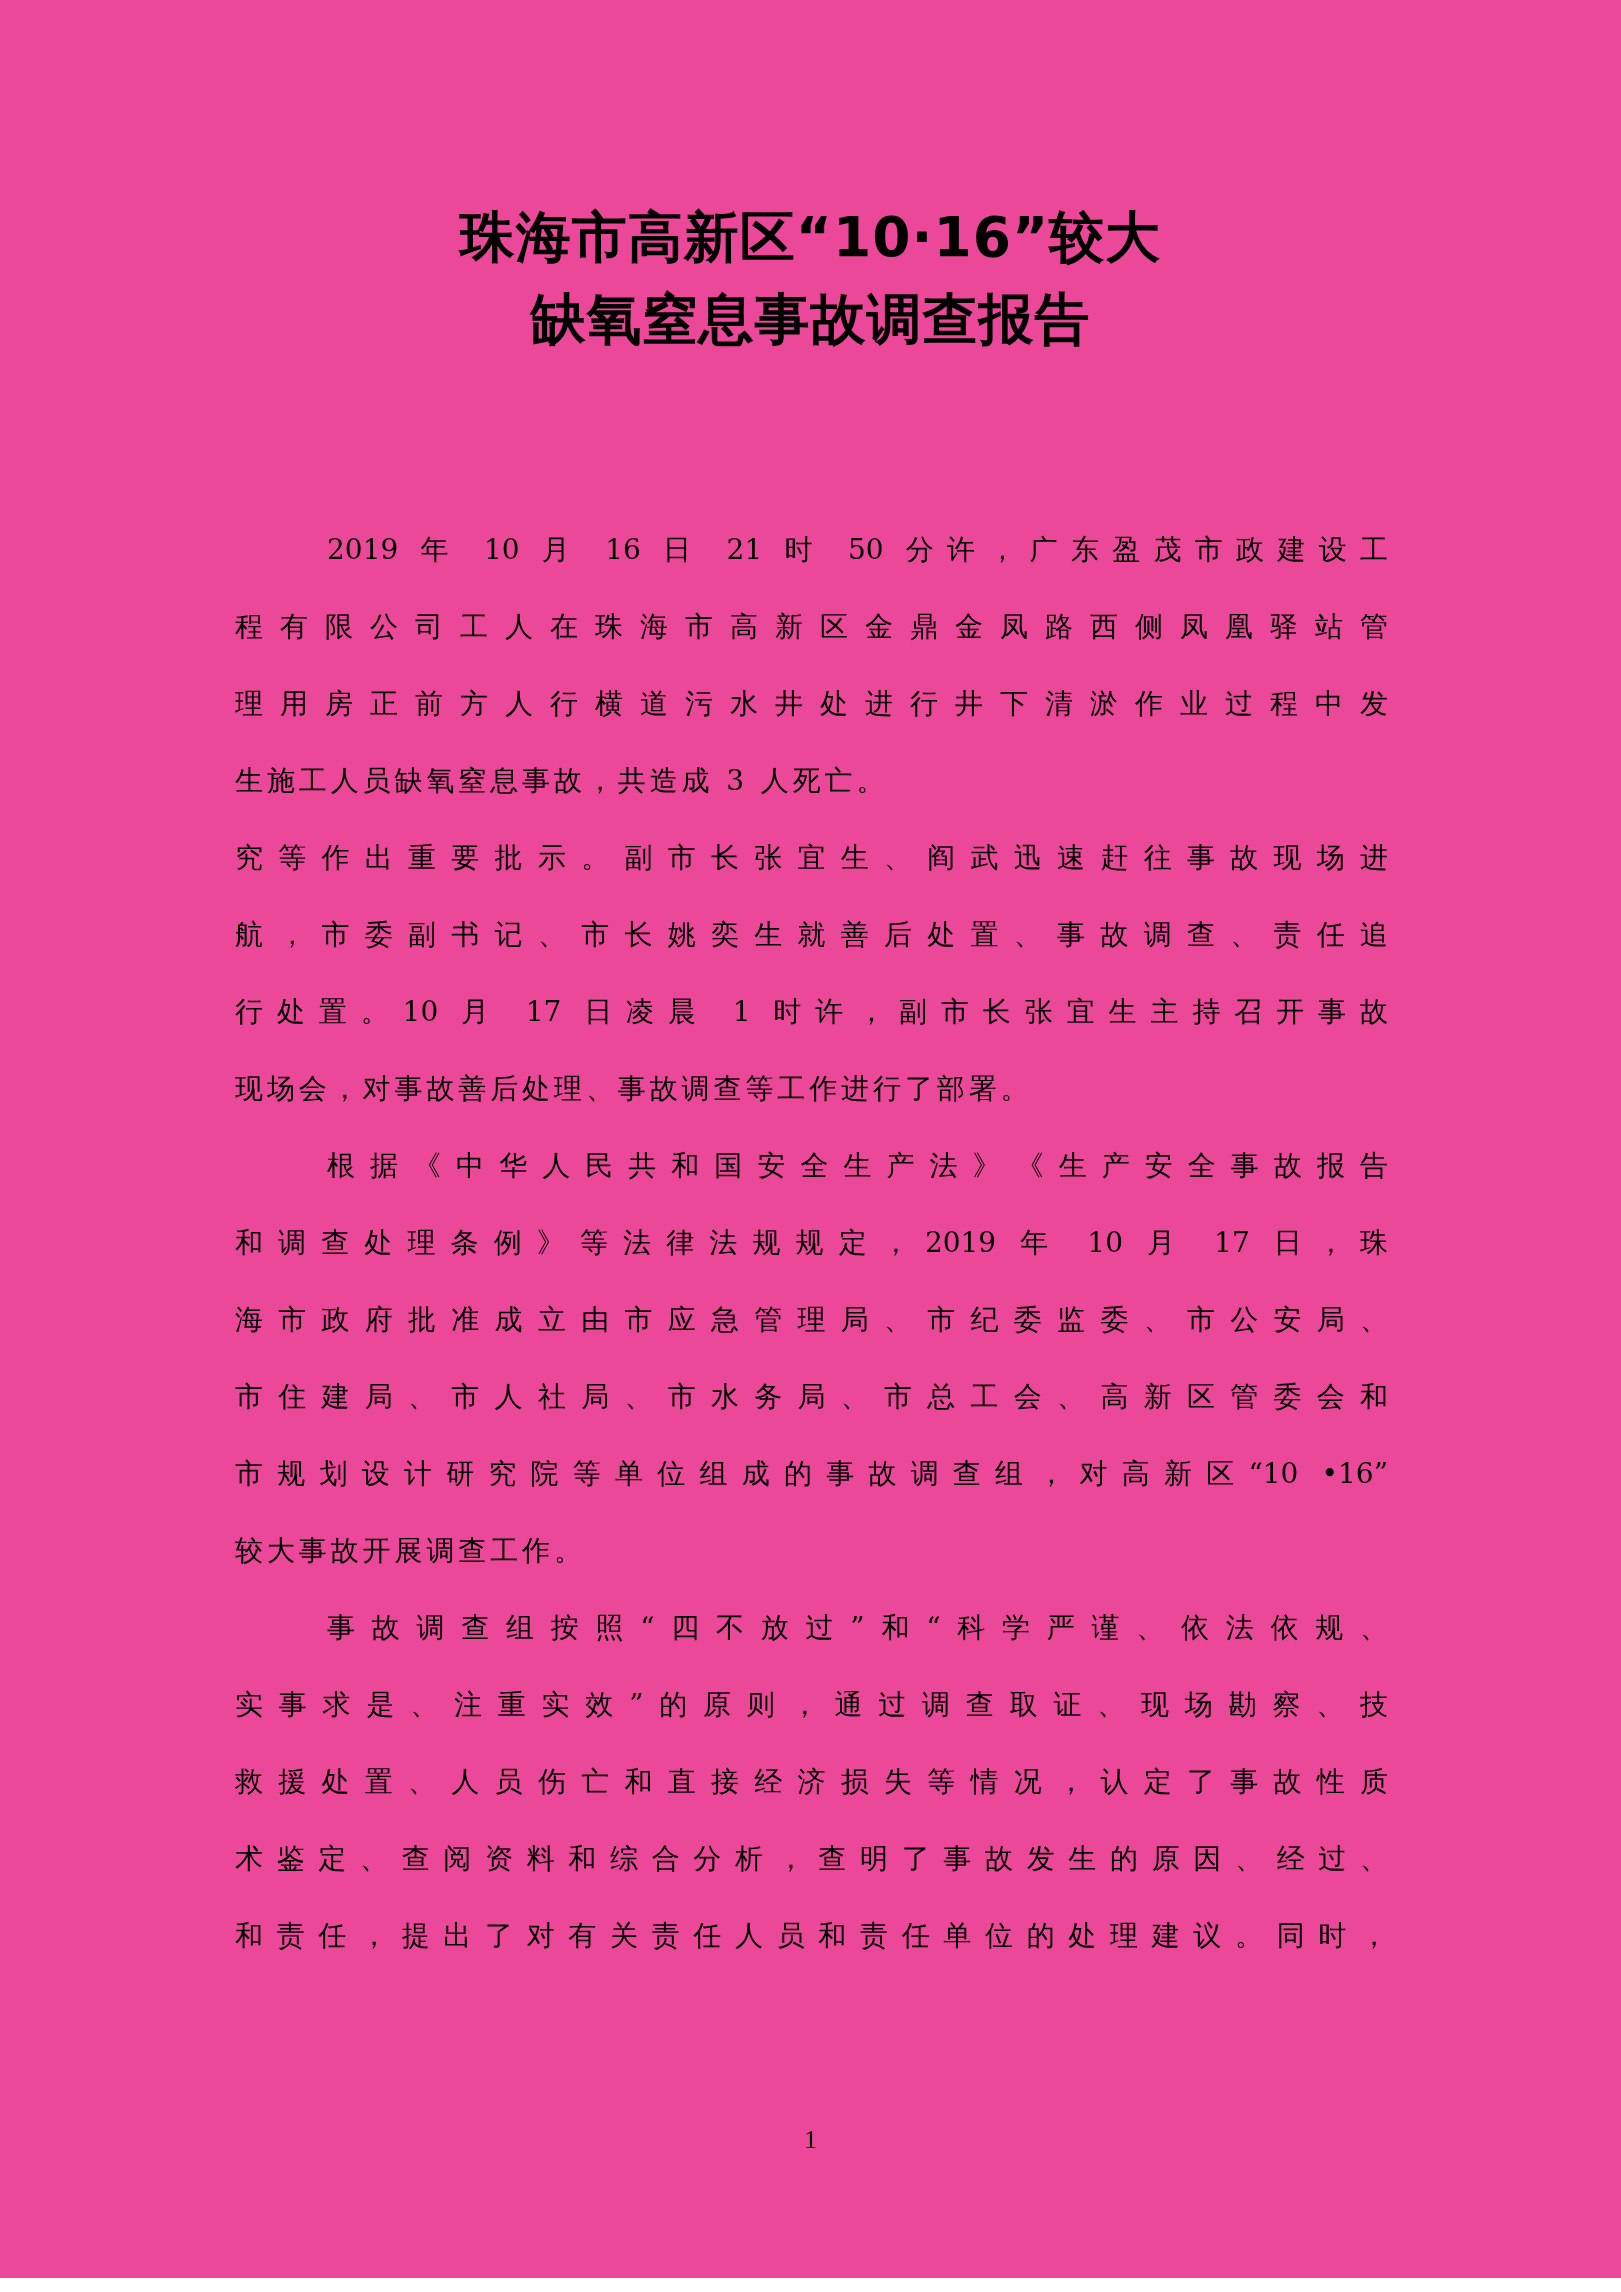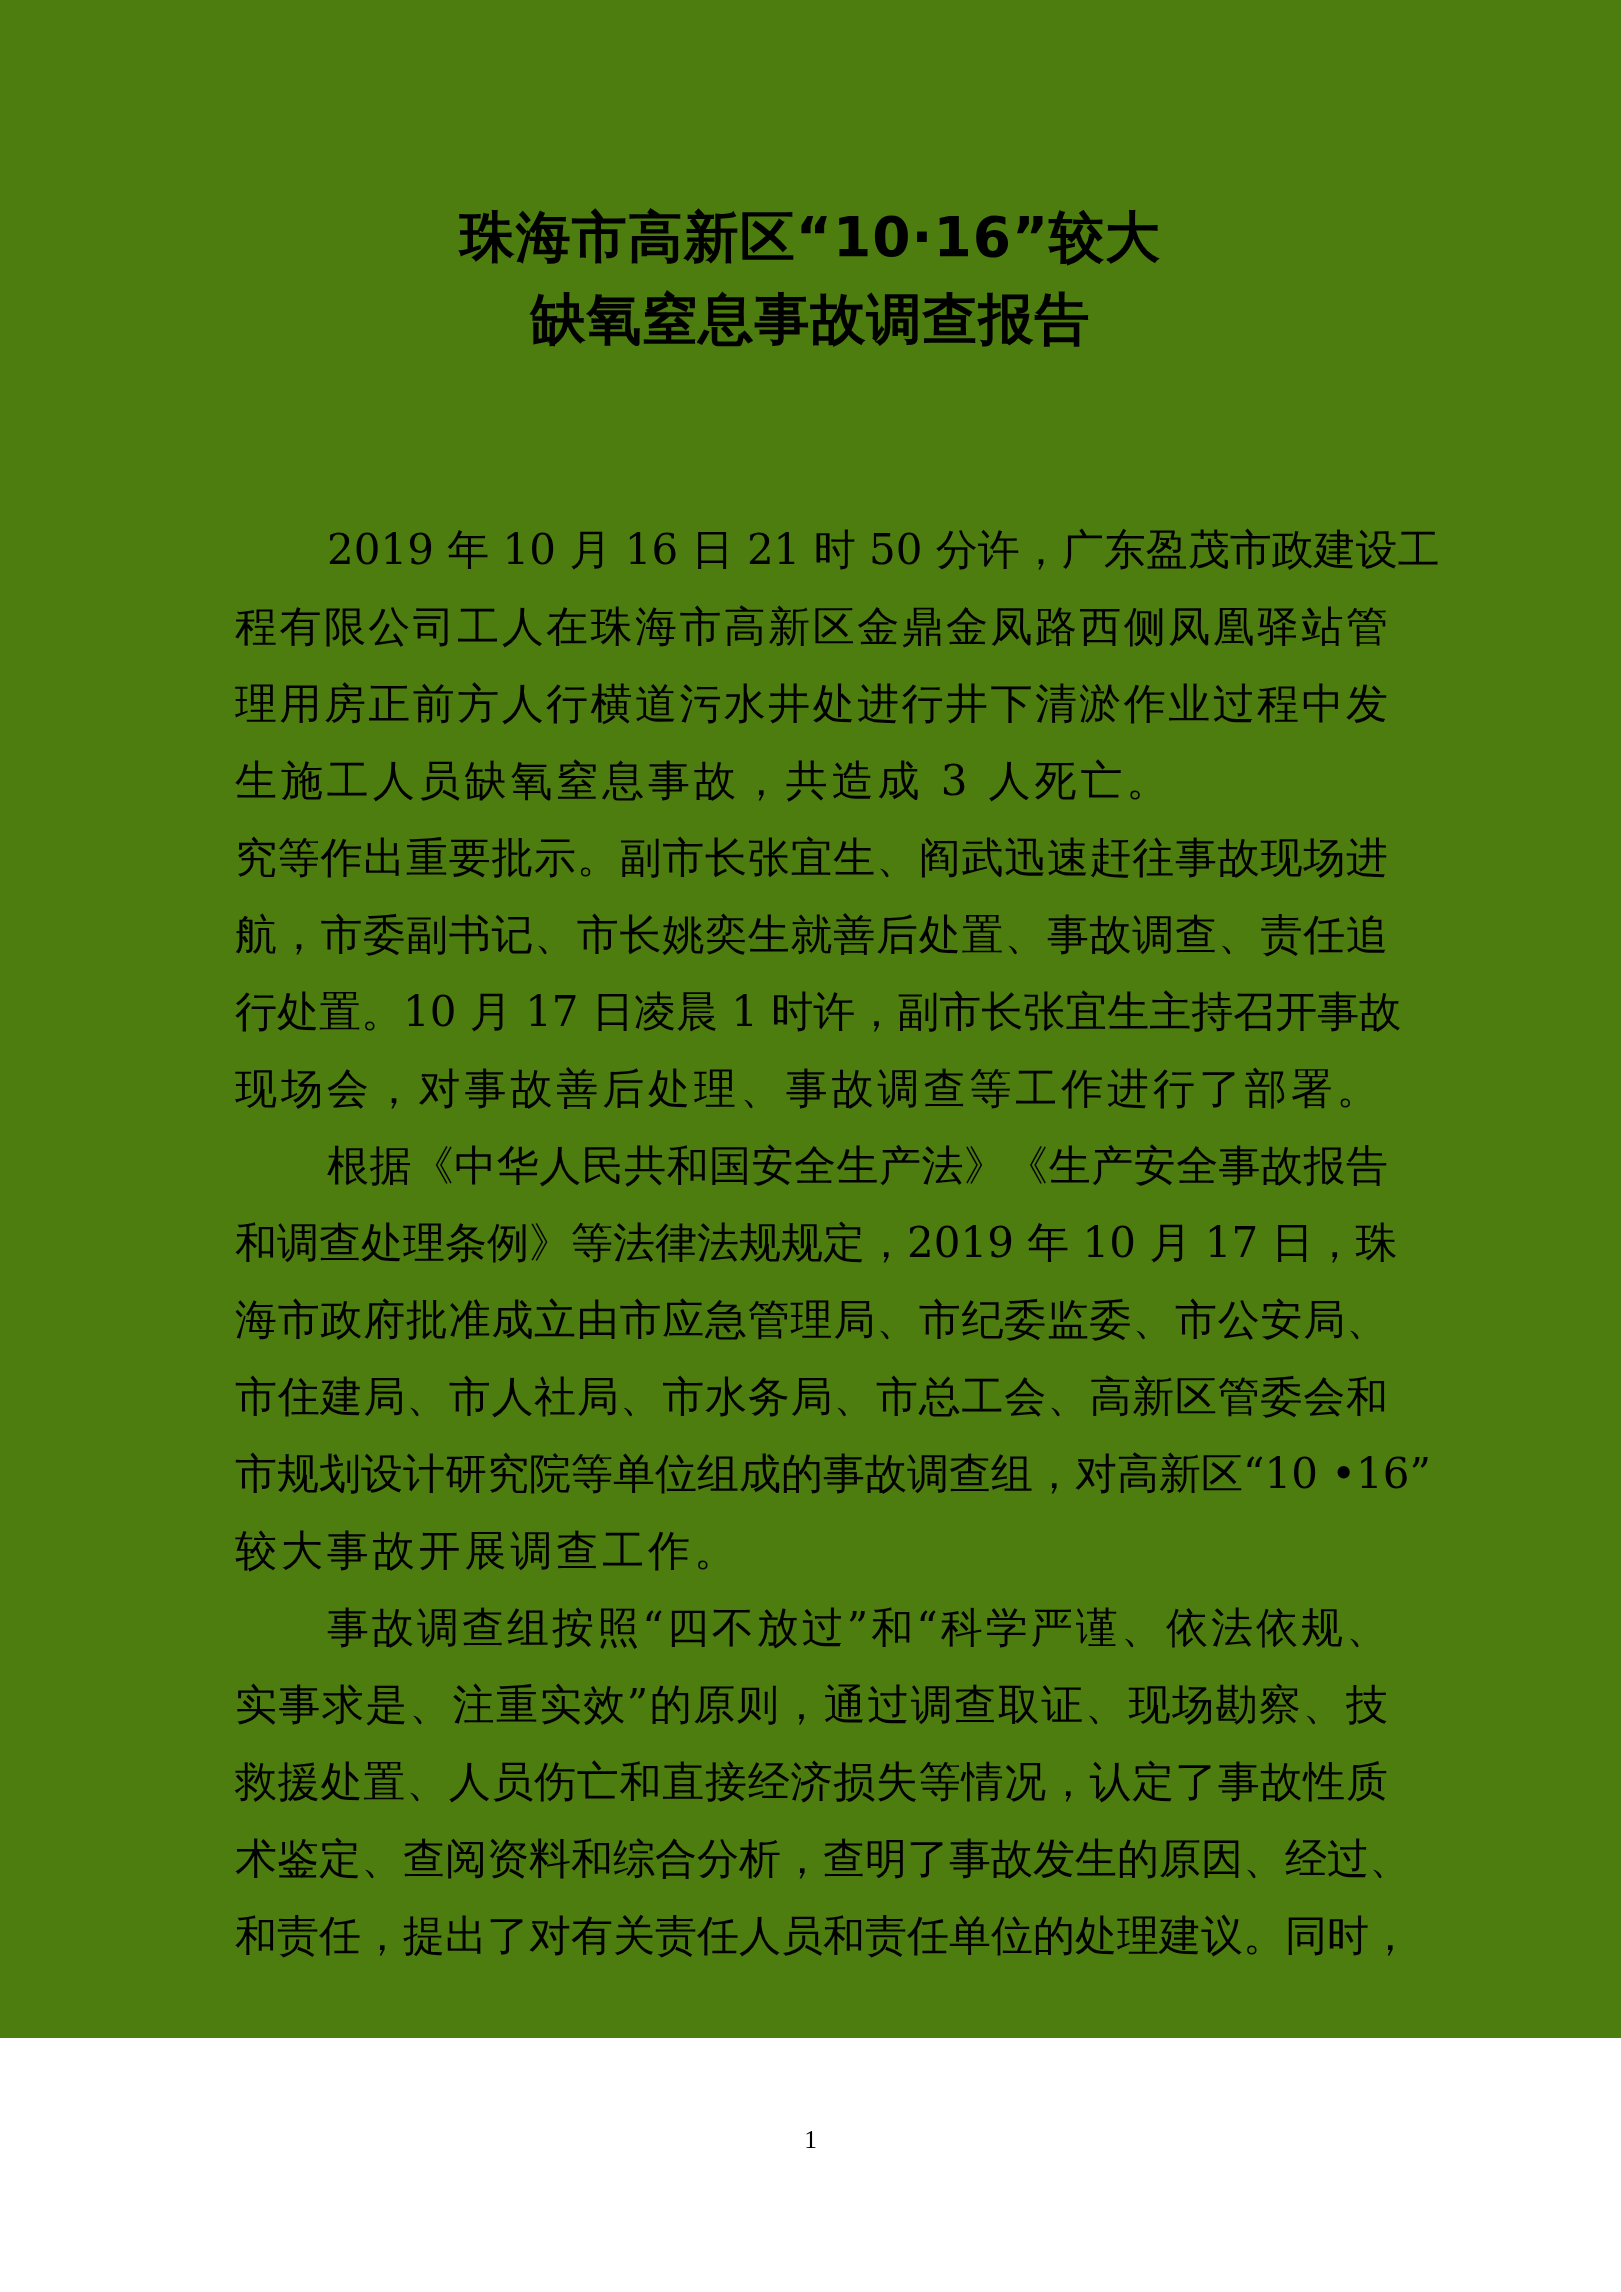--- a/index.html
+++ b/index.html
@@ -11,22 +11,22 @@
     width: 1621px;
     height: 2293px;
     position: relative;
     overflow: hidden;
     color: #000000;
   }
   .page {
     position: absolute;
     left: 0; top: 0;
     width: 1621px;
-    height: 2038px;
-    background: #4d7c0f;
+    height: 2278px;
+    background: #ec4899;
   }
   .title {
     position: absolute;
     left: 0;
     width: 1621px;
     text-align: center;
     font-family: "DejaVu Sans", "Liberation Sans", sans-serif;
     font-weight: bold;
     font-size: 55px;
     line-height: 82px;
@@ -36,21 +36,21 @@
   .title .tline {
     display: block;
     white-space: nowrap;
   }
   .body-text {
     position: absolute;
     left: 235px;
     top: 511px;
     width: 1157px;
     font-family: "DejaVu Serif", "Liberation Serif", serif;
-    font-size: 42px;
+    font-size: 28px;
     line-height: 77px;
   }
   .line {
     display: block;
     white-space: nowrap;
     height: 77px;
     text-align: justify;
     text-align-last: justify;
     width: 1153px;
   }

